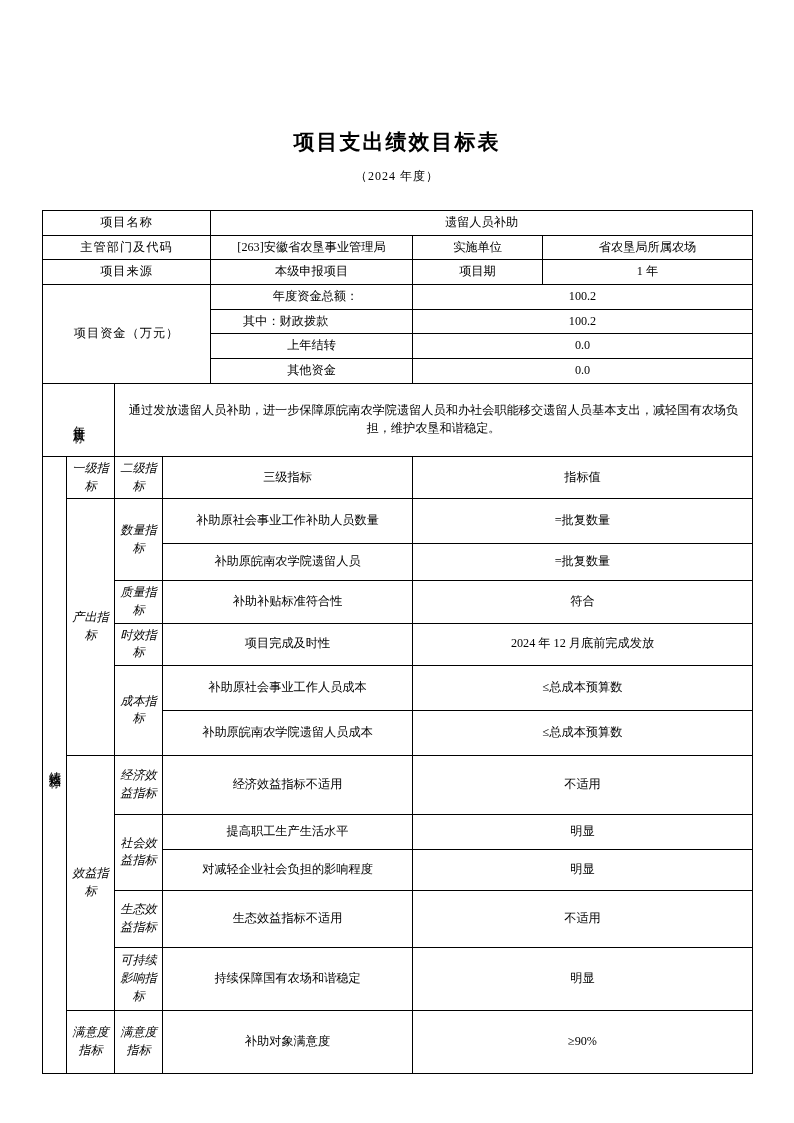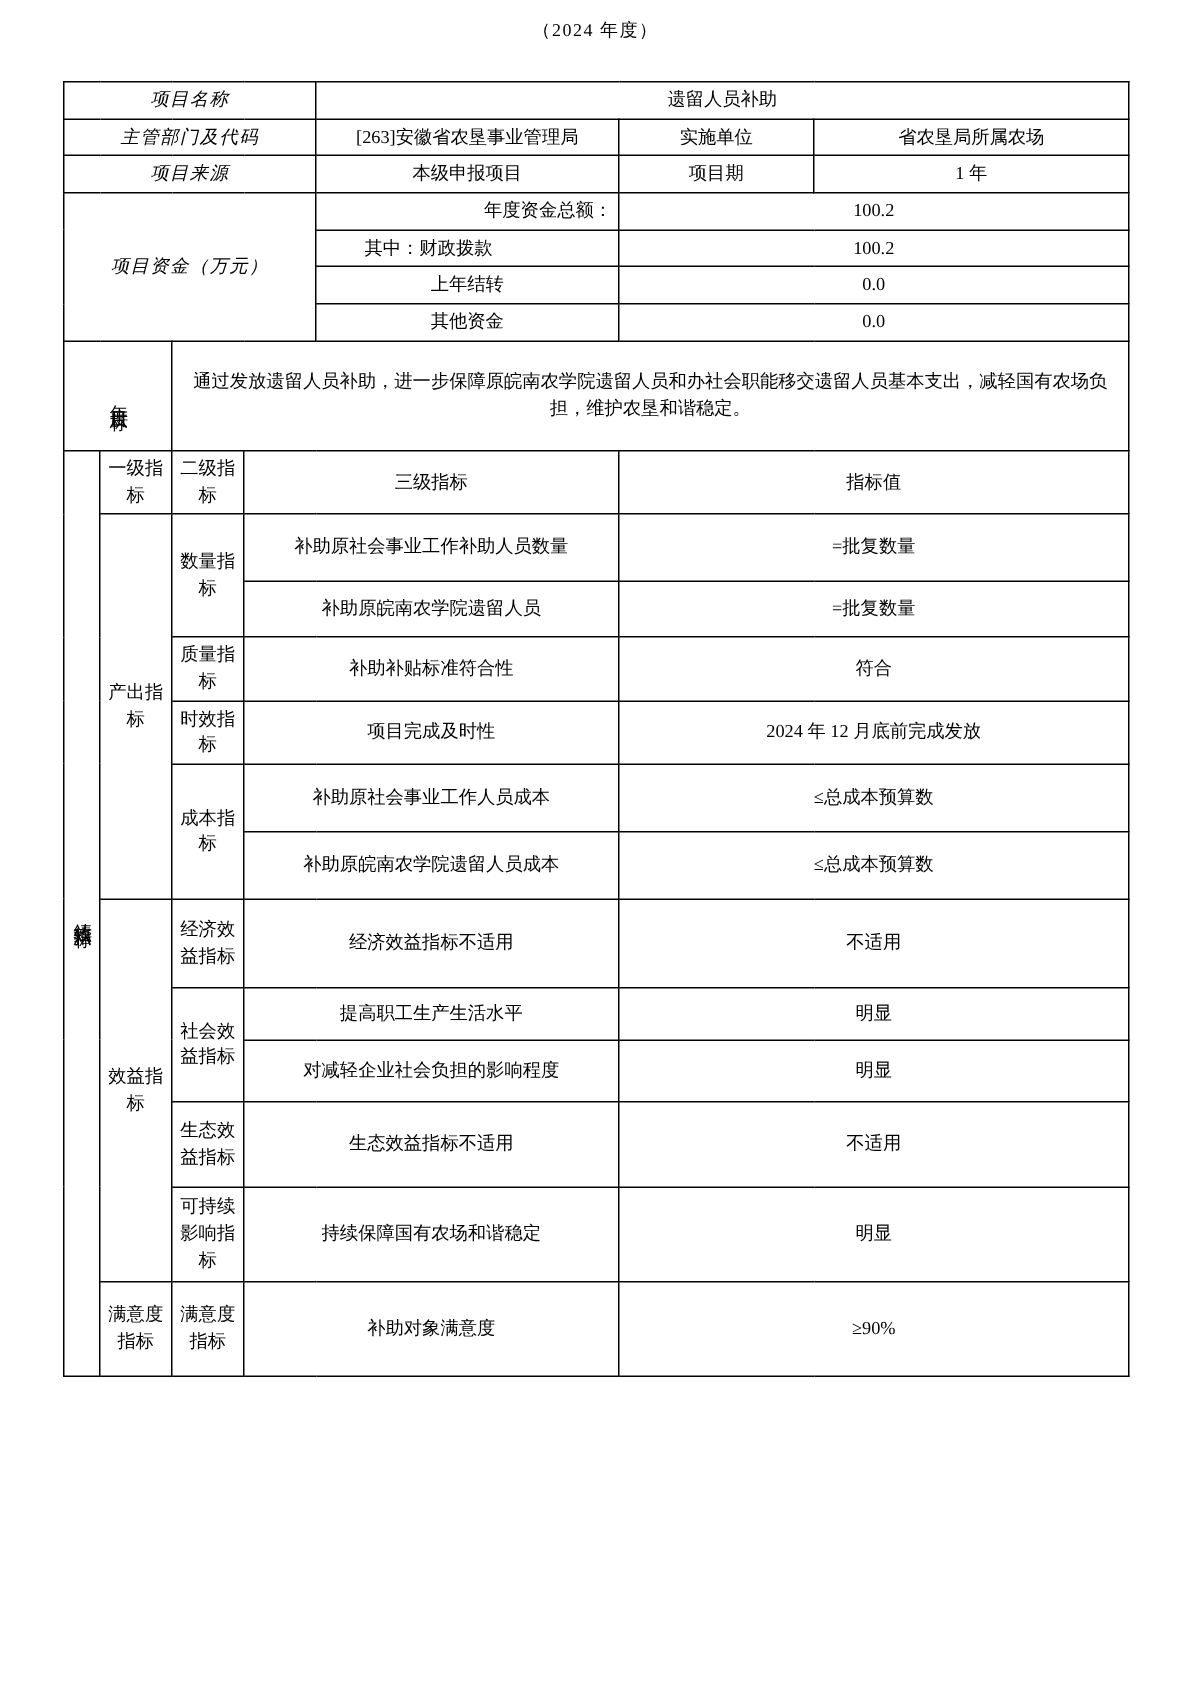--- a/index.html
+++ b/index.html
@@ -46,52 +46,53 @@
     border: 1px solid #000000;
     font-size: 12.2px;
     text-align: center;
     vertical-align: middle;
     padding: 3px 4px;
     line-height: 1.45;
     word-break: break-all;
   }
   td.vlabel {
     letter-spacing: 1px;
-    font-style: italic;
   }
   td.vert {
     width: 22px;
     padding: 2px 1px;
   }
   td.vert span {
     display: block;
     writing-mode: vertical-rl;
     text-orientation: upright;
     margin: 0 auto;
     letter-spacing: 2px;
     line-height: 1.1;
   }
   td.narrow {
     width: 42px;
     padding: 2px 2px;
     line-height: 1.25;
+    font-style: italic;
   }
   td.left {
     text-align: left;
     padding: 8px 10px;
     line-height: 1.9;
     text-indent: 0;
     font-size: 12.4px;
   }
 </style>
 </head>
 <body>
 
 <div class="page">
 
+  <div class="doc-title">项目支出绩效目标表</div>
   <div class="doc-subtitle">（2024 年度）</div>
 
   <table class="main">
     <colgroup>
       <col style="width:24px">
       <col style="width:48px">
       <col style="width:48px">
       <col style="width:48px">
       <col style="width:202px">
       <col style="width:130px">
@@ -113,21 +114,21 @@
 
       <tr>
         <td colspan="4" class="vlabel">项目来源</td>
         <td>本级申报项目</td>
         <td>项目期</td>
         <td>1 年</td>
       </tr>
 
       <tr>
         <td colspan="4" rowspan="4" class="vlabel">项目资金（万元）</td>
-        <td style="text-align:right; padding-left:12px;">年度资金总额：</td>
+        <td style="text-align:center; padding-left:12px;">年度资金总额：</td>
         <td colspan="2">100.2</td>
       </tr>
       <tr>
         <td style="text-align:left; padding-left:32px;">其中：财政拨款</td>
         <td colspan="2">100.2</td>
       </tr>
       <tr>
         <td>上年结转</td>
         <td colspan="2">0.0</td>
       </tr>

